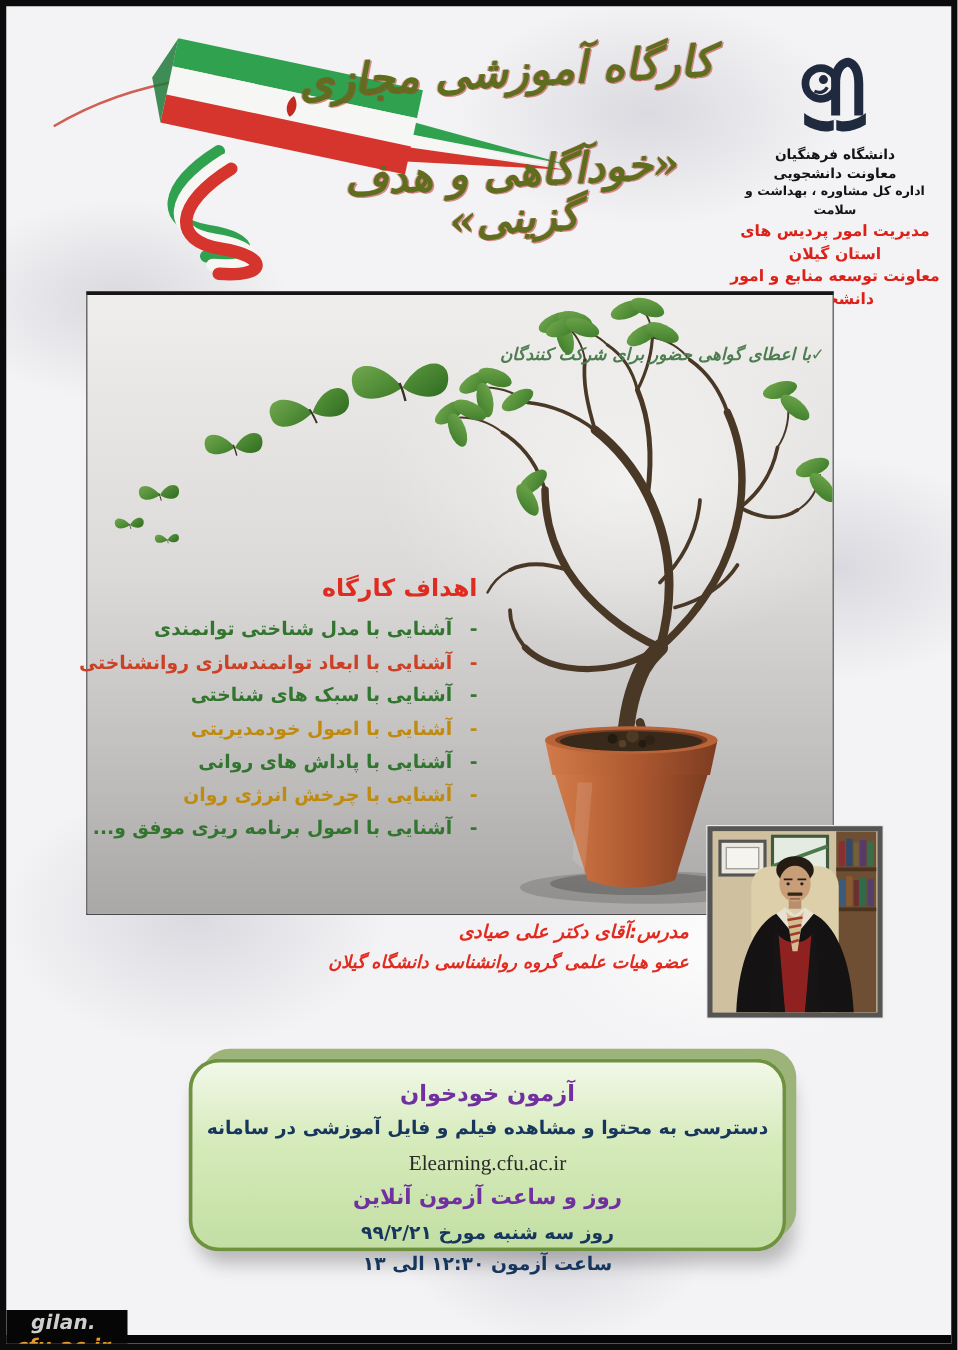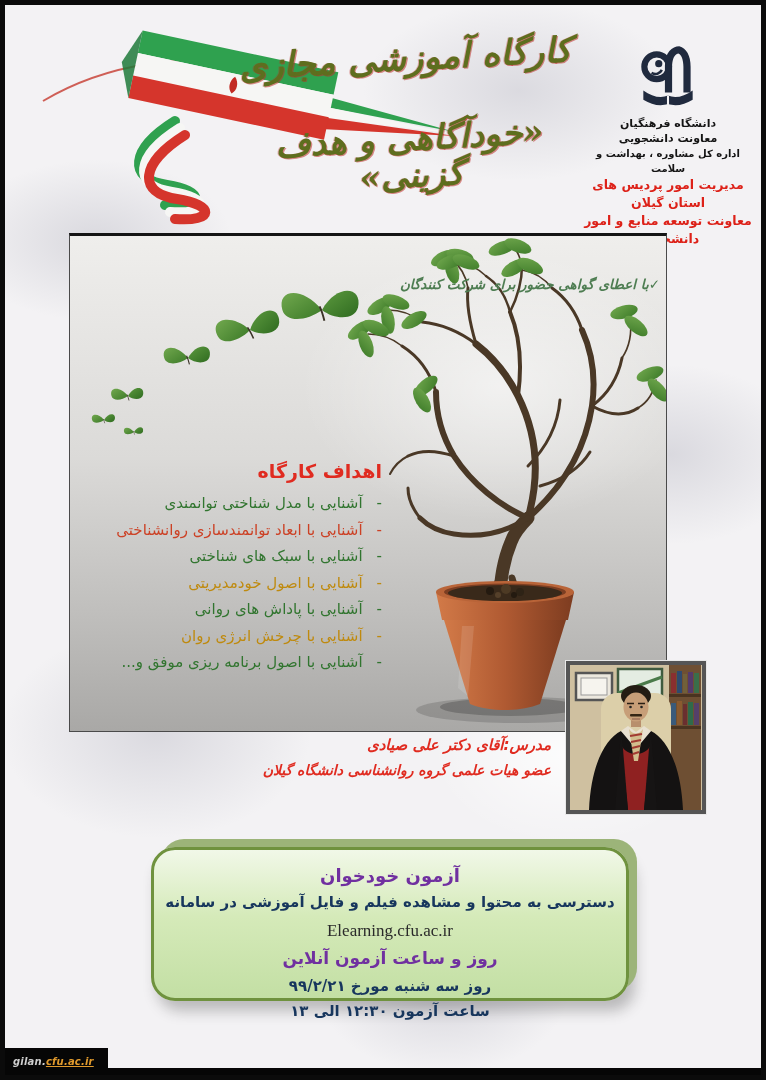--- a/index.html
+++ b/index.html
@@ -41,21 +41,21 @@
   }
   .panel svg{position:absolute; left:0; top:0;}
   .cert-note{
     position:absolute; top:12px; right:6px; direction:rtl; white-space:nowrap;
     color:#4e7d52; font-weight:bold; font-style:italic; font-size:13.5px;margin-top:28px;
   }
   .goals{
     position:absolute; top:224px; right:284px; direction:rtl; text-align:right;
   }
   .goals-title{color:#e02b20; font-weight:bold; font-size:19px; margin-bottom:8px; white-space:nowrap;text-align:right;}
-  .goal-item{font-size:15px; font-weight:normal; line-height:26.5px; white-space:nowrap;}
+  .goal-item{font-size:15px; font-weight:bold; line-height:26.5px; white-space:nowrap;}
   .goal-item .dash{margin-left:14px;}
   .c-green{color:#31752f;} .c-red{color:#cc4125;} .c-gold{color:#bf8a0e;}
   
   .photo{
     position:absolute; left:561px; top:656px; width:140px; height:153px;
     border:4px solid #555; box-sizing:border-box; background:#cfc0a0;
     box-shadow:0 0 0 1px #e8e8e8;
   }
   .instructor{
     position:absolute; right:210px; top:728px; direction:rtl; text-align:right;
@@ -76,21 +76,21 @@
   .exam-url{color:#2a2a2a; font-size:17px; margin-top:10px; direction:ltr;
             font-family:"Liberation Serif","DejaVu Serif",serif;}
   .exam-title2{color:#7030a0; font-weight:bold; font-size:17px; margin-top:7px;}
   .exam-date{color:#17365d; font-weight:bold; font-size:15px; margin-top:9px;}
   .exam-time{color:#17365d; font-weight:bold; font-size:15px; margin-top:7px;}
   
   .bottom-bar{position:absolute; left:0; right:0; bottom:0; height:7px; background:#060606;}
   .watermark{
     position:absolute; left:0; bottom:0; height:27px; background:#060606;
     display:flex; align-items:center; padding:0 14px 0 8px;
-    font-style:italic; font-weight:bold; font-size:10px; letter-spacing:.2px;
+    font-style:italic; font-weight:bold; font-size:16px; letter-spacing:.2px;flex-direction:column;
   }
   .watermark .wm-gray{color:#cfcfcf;}
   .watermark .wm-orange{color:#e09a2d;text-decoration:underline;}
 </style>
 </head>
 <body>
 
 <div class="poster">
 
   <svg class="ribbon" width="452" height="216" viewBox="0 0 452 216">

